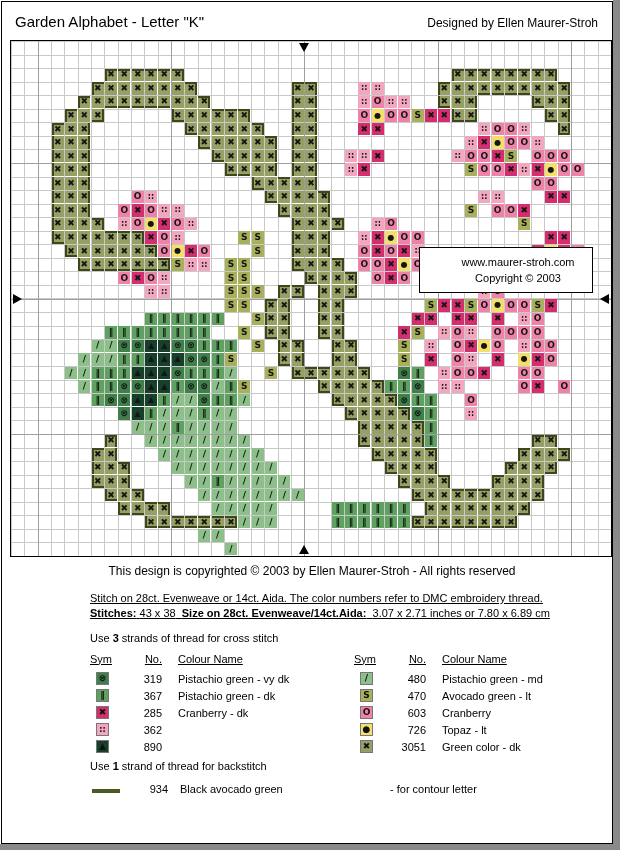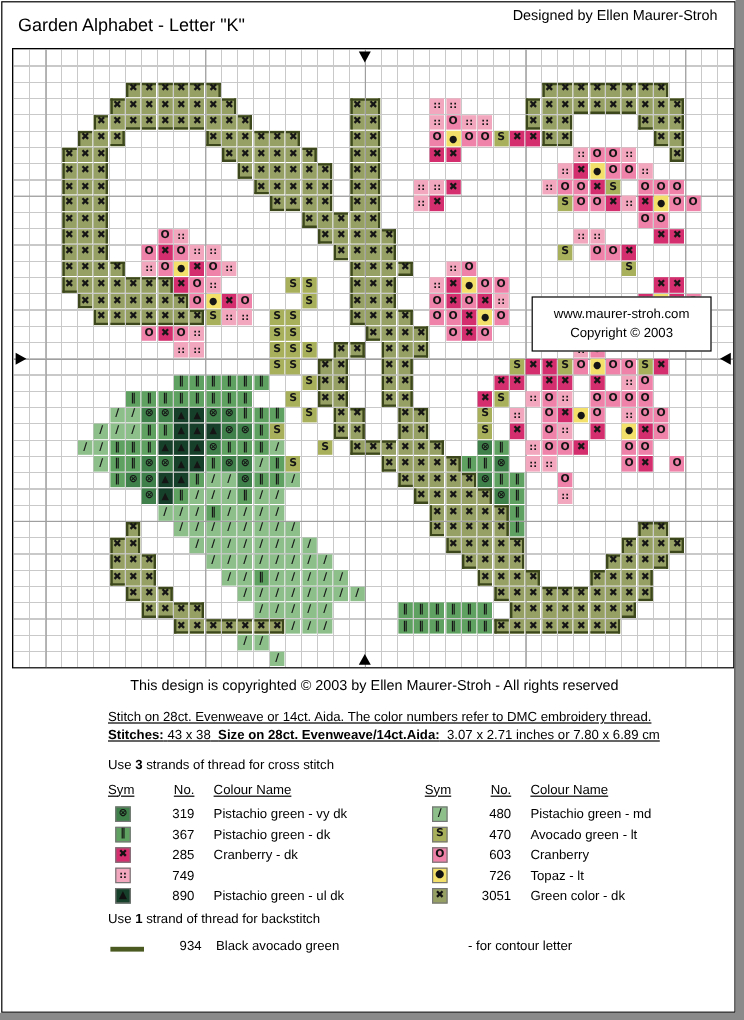--- a/index.html
+++ b/index.html
@@ -2,32 +2,32 @@
 <html><head>
 <meta charset="utf-8">
 <style>
   html,body{margin:0;padding:0;background:#fff;}
   #page{position:relative;width:620px;height:850px;background:#fff;overflow:hidden;
         font-family:"Liberation Sans","DejaVu Sans",sans-serif;color:#000;}
   #inner{position:absolute;left:1px;top:1px;width:610px;height:841px;border:1px solid #000;background:#fff;}
   .gray-strip-r{position:absolute;right:0;top:0;width:7px;height:850px;background:#8a8a8a;}
   .gray-strip-b{position:absolute;left:0;bottom:0;width:620px;height:6px;background:#8a8a8a;}
   .title{position:absolute;left:13px;top:11px;font-size:15px;}
-  .designer{position:absolute;right:14px;top:4px;font-size:12px;}
+  .designer{position:absolute;right:14px;top:14px;font-size:12px;}
   #chart{position:absolute;left:8px;top:38px;width:600px;height:515px;border:1px solid #000;background:#fff;
          background-image:
            repeating-linear-gradient(to right,#c9c9c9 0,#c9c9c9 1px,transparent 1px,transparent 13.3333px),
            repeating-linear-gradient(to bottom,#c9c9c9 0,#c9c9c9 1px,transparent 1px,transparent 13.5526px);}
   .cell{position:absolute;display:flex;align-items:center;justify-content:center;
         font-family:"DejaVu Sans",sans-serif;font-size:9px;font-weight:bold;color:#151515;
         line-height:1;box-sizing:border-box;}
   .mline{position:absolute;background:#9f9f9f;}
   .arrow{position:absolute;width:0;height:0;}
   .wmark{position:absolute;right:18px;top:206px;width:148px;height:44px;border:1px solid #000;background:#fff;
-         display:flex;flex-direction:column;align-items:center;justify-content:center;font-size:11px;gap:4px;z-index:5;}
+         display:flex;flex-direction:column;align-items:center;justify-content:center;font-size:11px;gap:4px;z-index:5;padding-left:24px;}
   .cpy{position:absolute;left:0;top:562px;width:620px;text-align:center;font-size:12px;}
   .info{position:absolute;left:88px;font-size:11px;text-decoration:underline;}
   .b{font-weight:bold;}
   .usehead{position:absolute;left:88px;font-size:11px;}
   .legend-col{position:absolute;font-size:11px;}
   .lheadrow,.lrow{display:grid;grid-template-columns:34px 44px auto;align-items:center;height:17px;}
   .lheadrow span{text-decoration:underline;}
   .lh-no,.lno{text-align:right;padding-right:6px;}
   .lname{padding-left:10px;}
   .lsym{width:13px;height:13px;margin-left:6px;border:1px solid #777;display:flex;align-items:center;justify-content:center;
@@ -764,26 +764,25 @@
             <span class="lno">367</span>
             <span class="lname">Pistachio green - dk</span>
           </div>
           <div class="lrow">
             <span class="lsym" style="background: rgb(212, 46, 110);">✖</span>
             <span class="lno">285</span>
             <span class="lname">Cranberry - dk</span>
           </div>
           <div class="lrow">
             <span class="lsym" style="background: rgb(243, 167, 191); font-size: 8px;">::</span>
-            <span class="lno">749</span>
+            <span class="lno">362</span>
           </div>
           <div class="lrow">
             <span class="lsym" style="background: rgb(23, 64, 42);">▲</span>
             <span class="lno">890</span>
-            <span class="lname">Pistachio green - ul dk</span>
           </div>
         </div>
     </div>
 
     <div class="legend-col" style="left:352px;top:648px;width:240px;">
       <div class="lheadrow">
         <span>Sym</span>
         <span class="lh-no">No.</span>
         <span class="lname" style="padding-left:10px;">Colour Name</span>
       </div>

